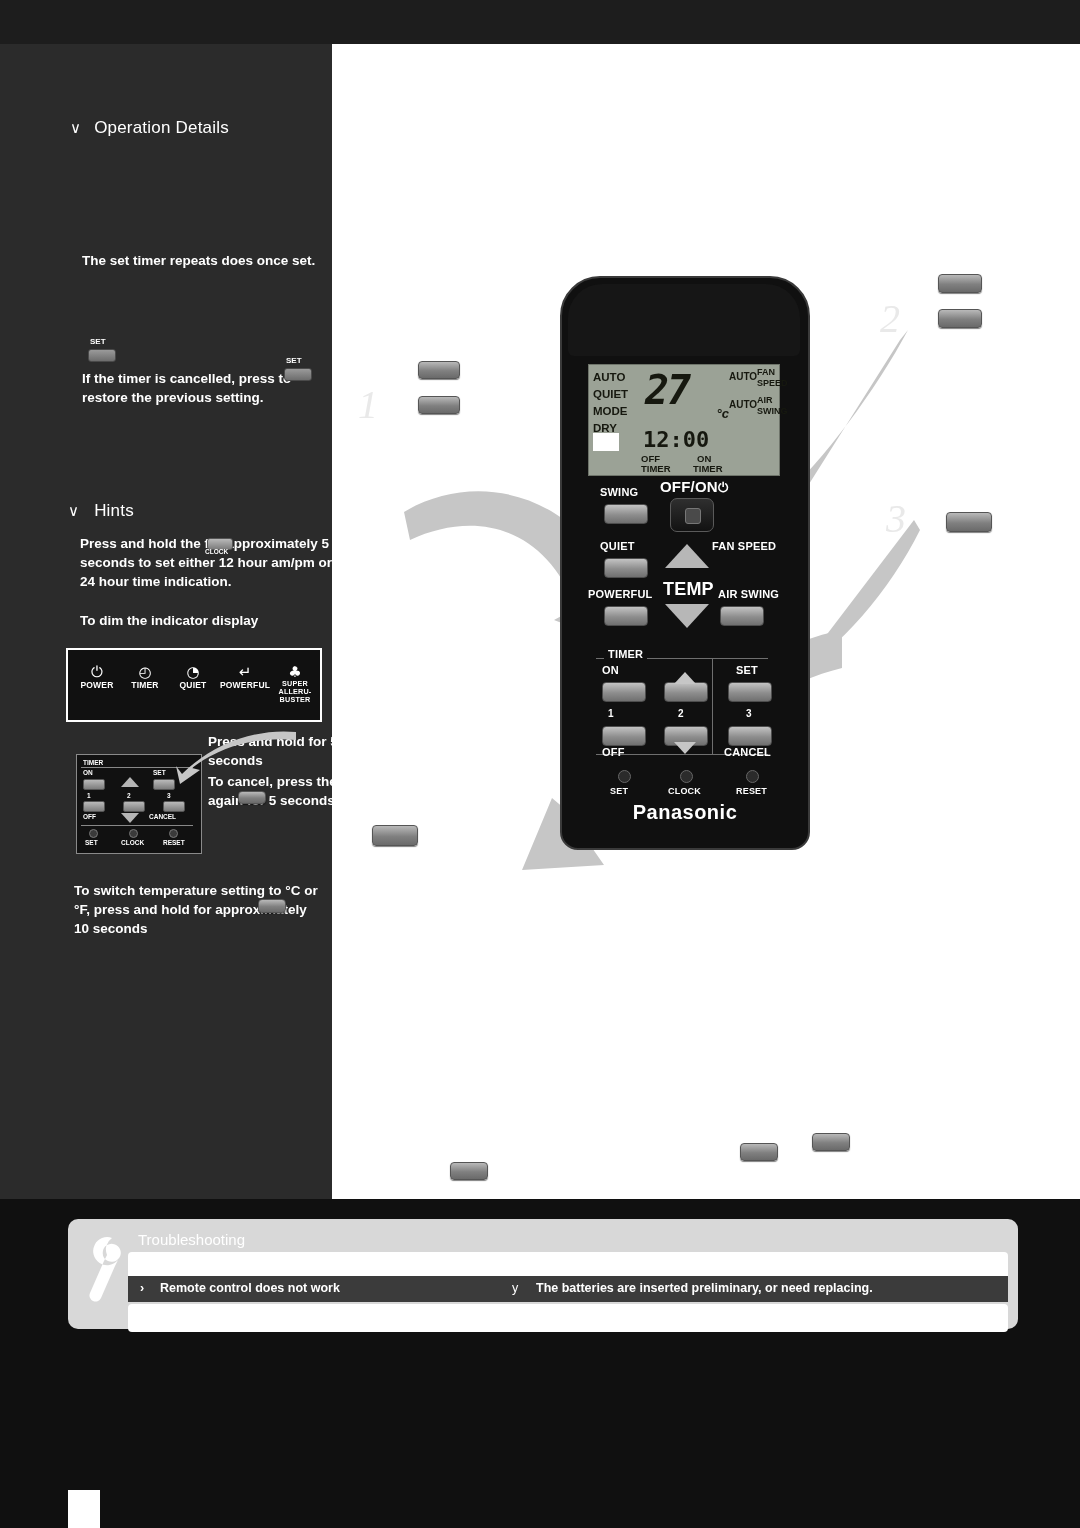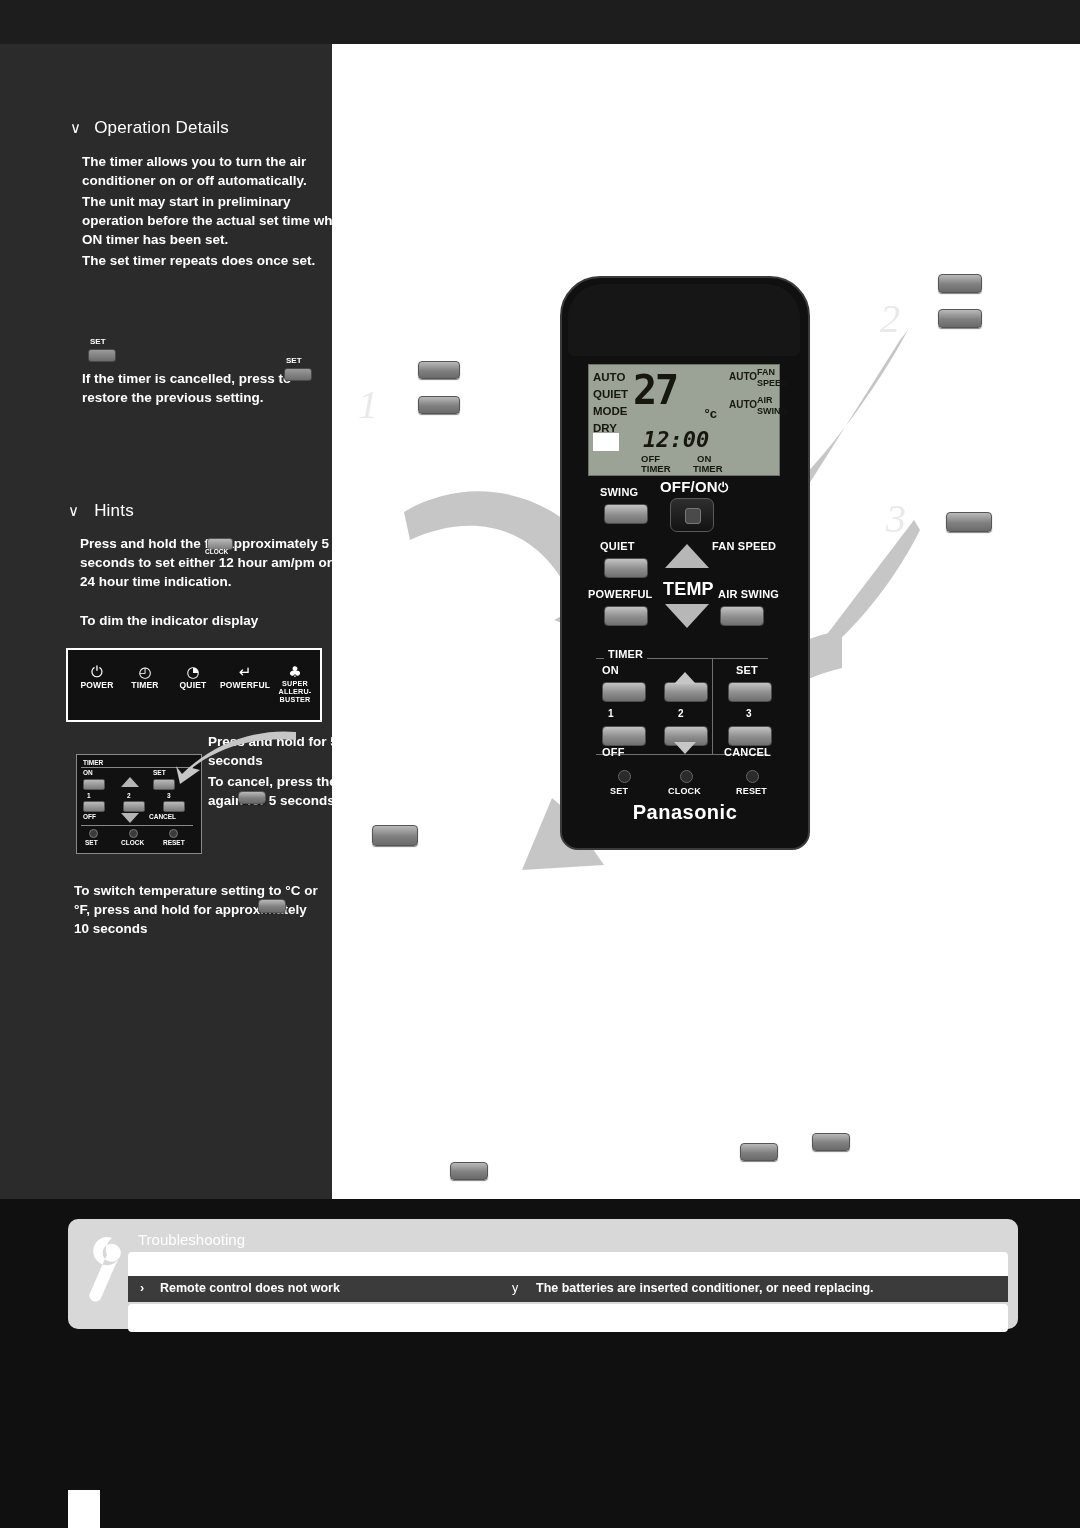--- a/index.html
+++ b/index.html
@@ -45,25 +45,25 @@
 
   
   .swoosh{position:absolute;pointer-events:none;}
 
   
   #remote{position:absolute;left:560px;top:276px;width:250px;height:574px;}
   .r-body{position:absolute;inset:0;background:#101010;border-radius:40px 40px 18px 18px;border:2px solid #3a3a3a;}
   .r-top{position:absolute;left:8px;top:8px;width:232px;height:72px;border-radius:34px 34px 6px 6px;background:#161616;}
   #lcd{position:absolute;left:28px;top:88px;width:190px;height:110px;background:#9ba296;border:1px solid #6e746a;}
   .lcd-left{position:absolute;left:4px;top:4px;width:44px;color:#16180f;font-size:11.5px;font-weight:bold;line-height:17px;}
-  .lcd-main{position:absolute;left:44px;top:2px;width:86px;height:62px;}
+  .lcd-main{position:absolute;left:56px;top:2px;width:86px;height:62px;font-style:italic;}
   .lcd-temp{position:absolute;left:0;top:0;font-family:"DejaVu Sans Mono",monospace;font-size:40px;font-weight:bold;color:#16180f;letter-spacing:-2px;}
   .lcd-c{position:absolute;right:2px;bottom:8px;font-size:13px;font-weight:bold;color:#16180f;}
   .lcd-right{position:absolute;right:4px;top:4px;width:46px;color:#16180f;font-size:10px;font-weight:bold;line-height:15px;text-align:left;}
-  .lcd-clock{position:absolute;left:54px;top:62px;font-family:"DejaVu Sans Mono",monospace;font-size:22px;font-weight:bold;color:#16180f;letter-spacing:0px;font-style:italic;}
+  .lcd-clock{position:absolute;left:54px;top:62px;font-family:"DejaVu Sans Mono",monospace;font-size:22px;font-weight:bold;color:#16180f;letter-spacing:0px;}
   .lcd-blk{position:absolute;left:4px;top:68px;width:26px;height:18px;background:#ffffff;}
   .lcd-foot{position:absolute;left:0;right:0;bottom:0;height:24px;color:#16180f;font-size:9.5px;font-weight:bold;}
   .lcd-foot .f1{position:absolute;left:52px;bottom:11px;}
   .lcd-foot .f2{position:absolute;left:52px;bottom:1px;}
   .lcd-foot .f3{position:absolute;left:108px;bottom:11px;}
   .lcd-foot .f4{position:absolute;left:104px;bottom:1px;}
 
   .r-label{position:absolute;color:#ffffff;font-size:11px;font-weight:bold;letter-spacing:.2px;}
   .r-label.small{font-size:10px;}
   .r-btn{position:absolute;border-radius:4px;background:linear-gradient(#c3c3c3,#8d8d8d 55%,#707070);border:1px solid #4d4d4d;}
@@ -91,22 +91,20 @@
   <div id="topbar"></div>
   <div id="leftcol"></div>
   <div id="white"></div>
   <div id="bottomdark"></div>
 
   <div class="sect-head" style="left:70px;top:118px;">
     <span class="arrowglyph">∨</span>
     <span style="margin-left:8px;">Operation Details</span>
   </div>
 
-  <div class="para" style="left:82px;top:152px;">The timer allows you to turn the air conditioner on or off automatically.</div>
-  <div class="para" style="left:82px;top:192px;">The unit may start in preliminary operation before the actual set time when ON timer has been set.</div>
   <div class="para" style="left:82px;top:251px;">The set timer repeats does once set.</div>
   <div class="set-tag" style="position:absolute;left:86px;top:345px;">
     <span class="lbl">SET</span>
     <span class="bt"></span>
   </div>
   <div class="para" style="left:82px;top:369px;width:240px;">If the timer is cancelled, press        to restore the previous setting.</div>
   <div class="set-tag" style="position:absolute;left:282px;top:364px;">
     <span class="lbl">SET</span>
     <span class="bt"></span>
   </div>
@@ -301,16 +299,16 @@
     <path d="M30,4 a14,14 0 1,0 6,22 l-3,6 -14,32 a6,6 0 0,1 -11,-5 l14,-32 3,-6 a14,14 0 0,1 5,-17 z
              M28,10 a9,9 0 1,1 -2,17 a9,9 0 0,1 2,-17 z" fill="#ffffff"></path>
   </svg>
   <div id="ts-title">Troubleshooting</div>
   <div class="ts-row" style="top:1252px;"></div>
   <div id="ts-band"></div>
   <div class="ts-row" style="top:1304px;"></div>
   <div class="ts-txt" style="left:140px;top:1281px;">›</div>
   <div class="ts-txt" style="left:160px;top:1281px;">Remote control does not work</div>
   <div class="ts-txt" style="left:512px;top:1281px;font-weight:normal;">y</div>
-  <div class="ts-txt" style="left:536px;top:1281px;">The batteries are inserted conditioner, or need replacing.</div>
+  <div class="ts-txt" style="left:536px;top:1281px;">The batteries are inserted preliminary, or need replacing.</div>
 
   <div id="pagetab"></div>
 </div>
 
 </body></html>

